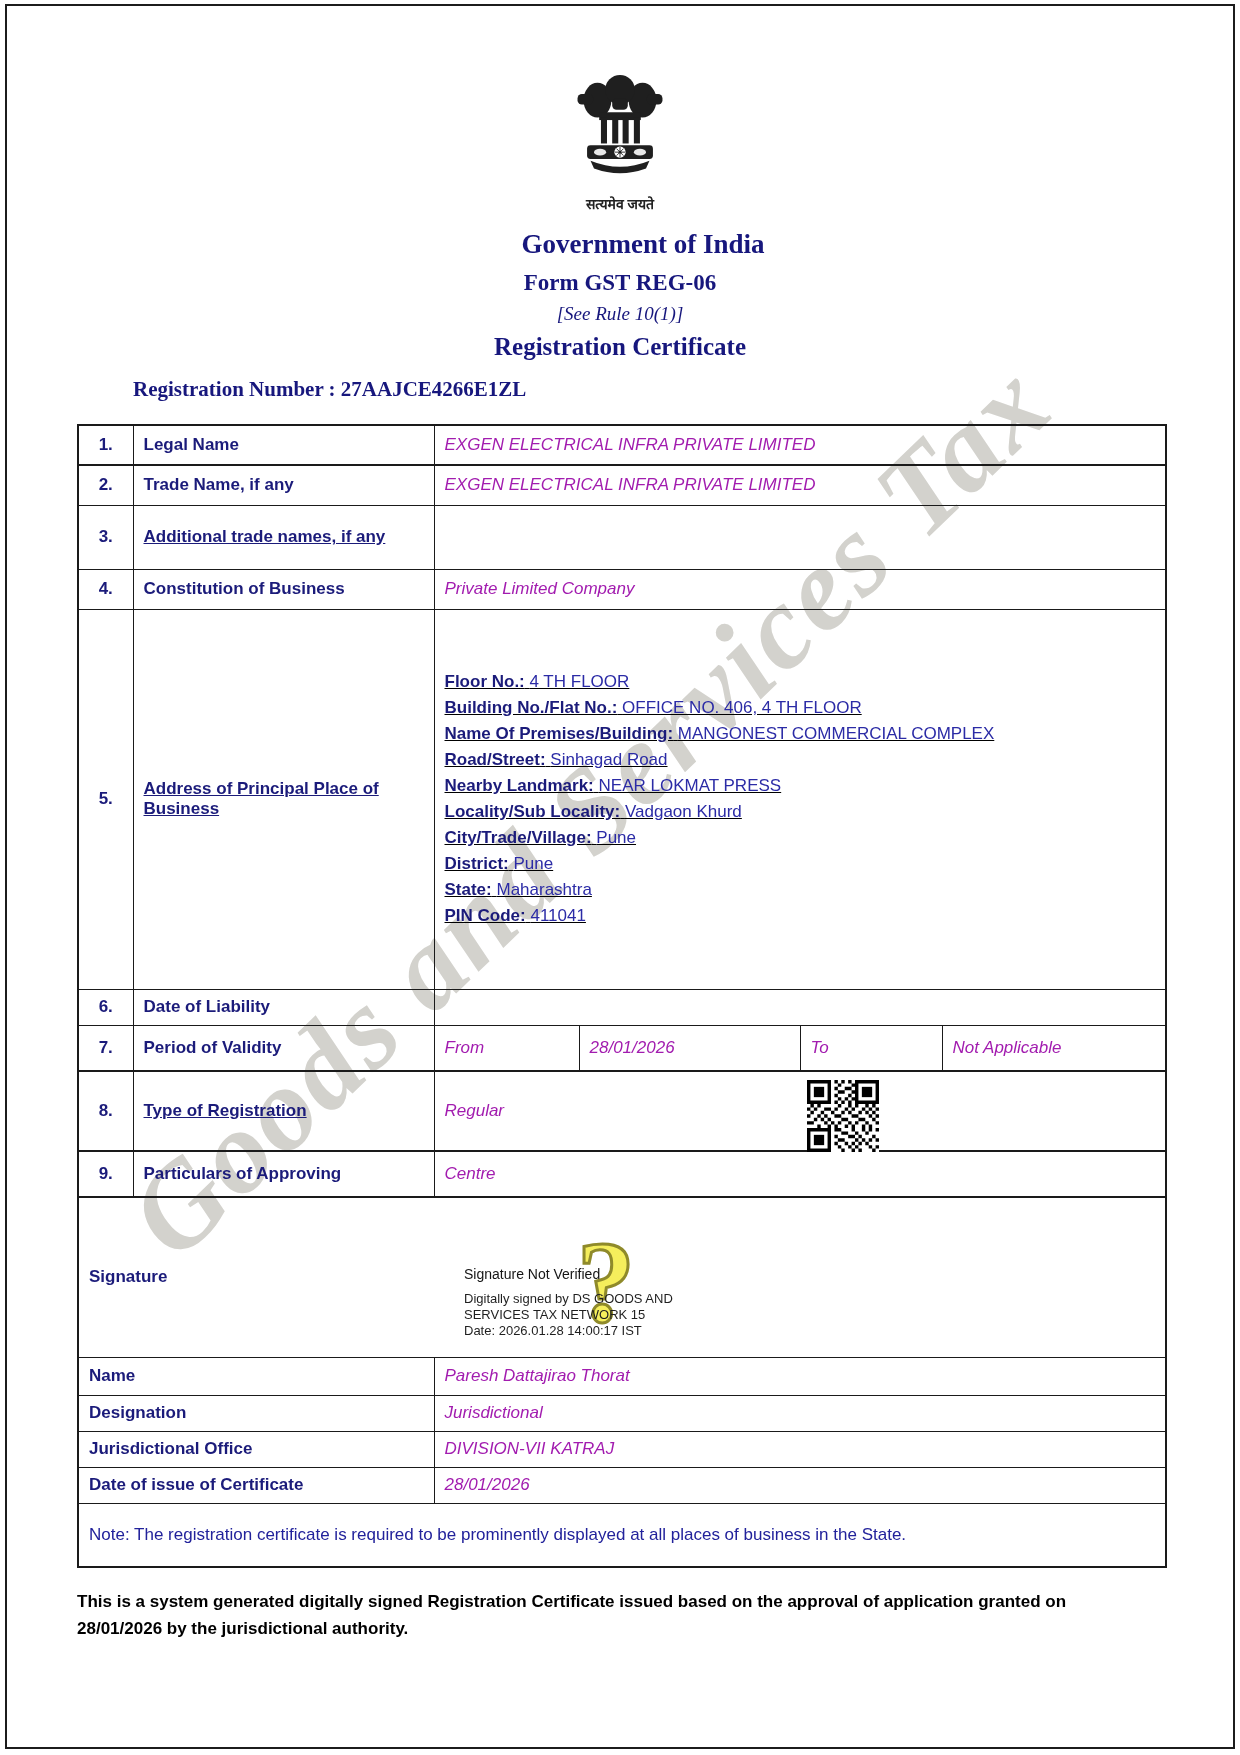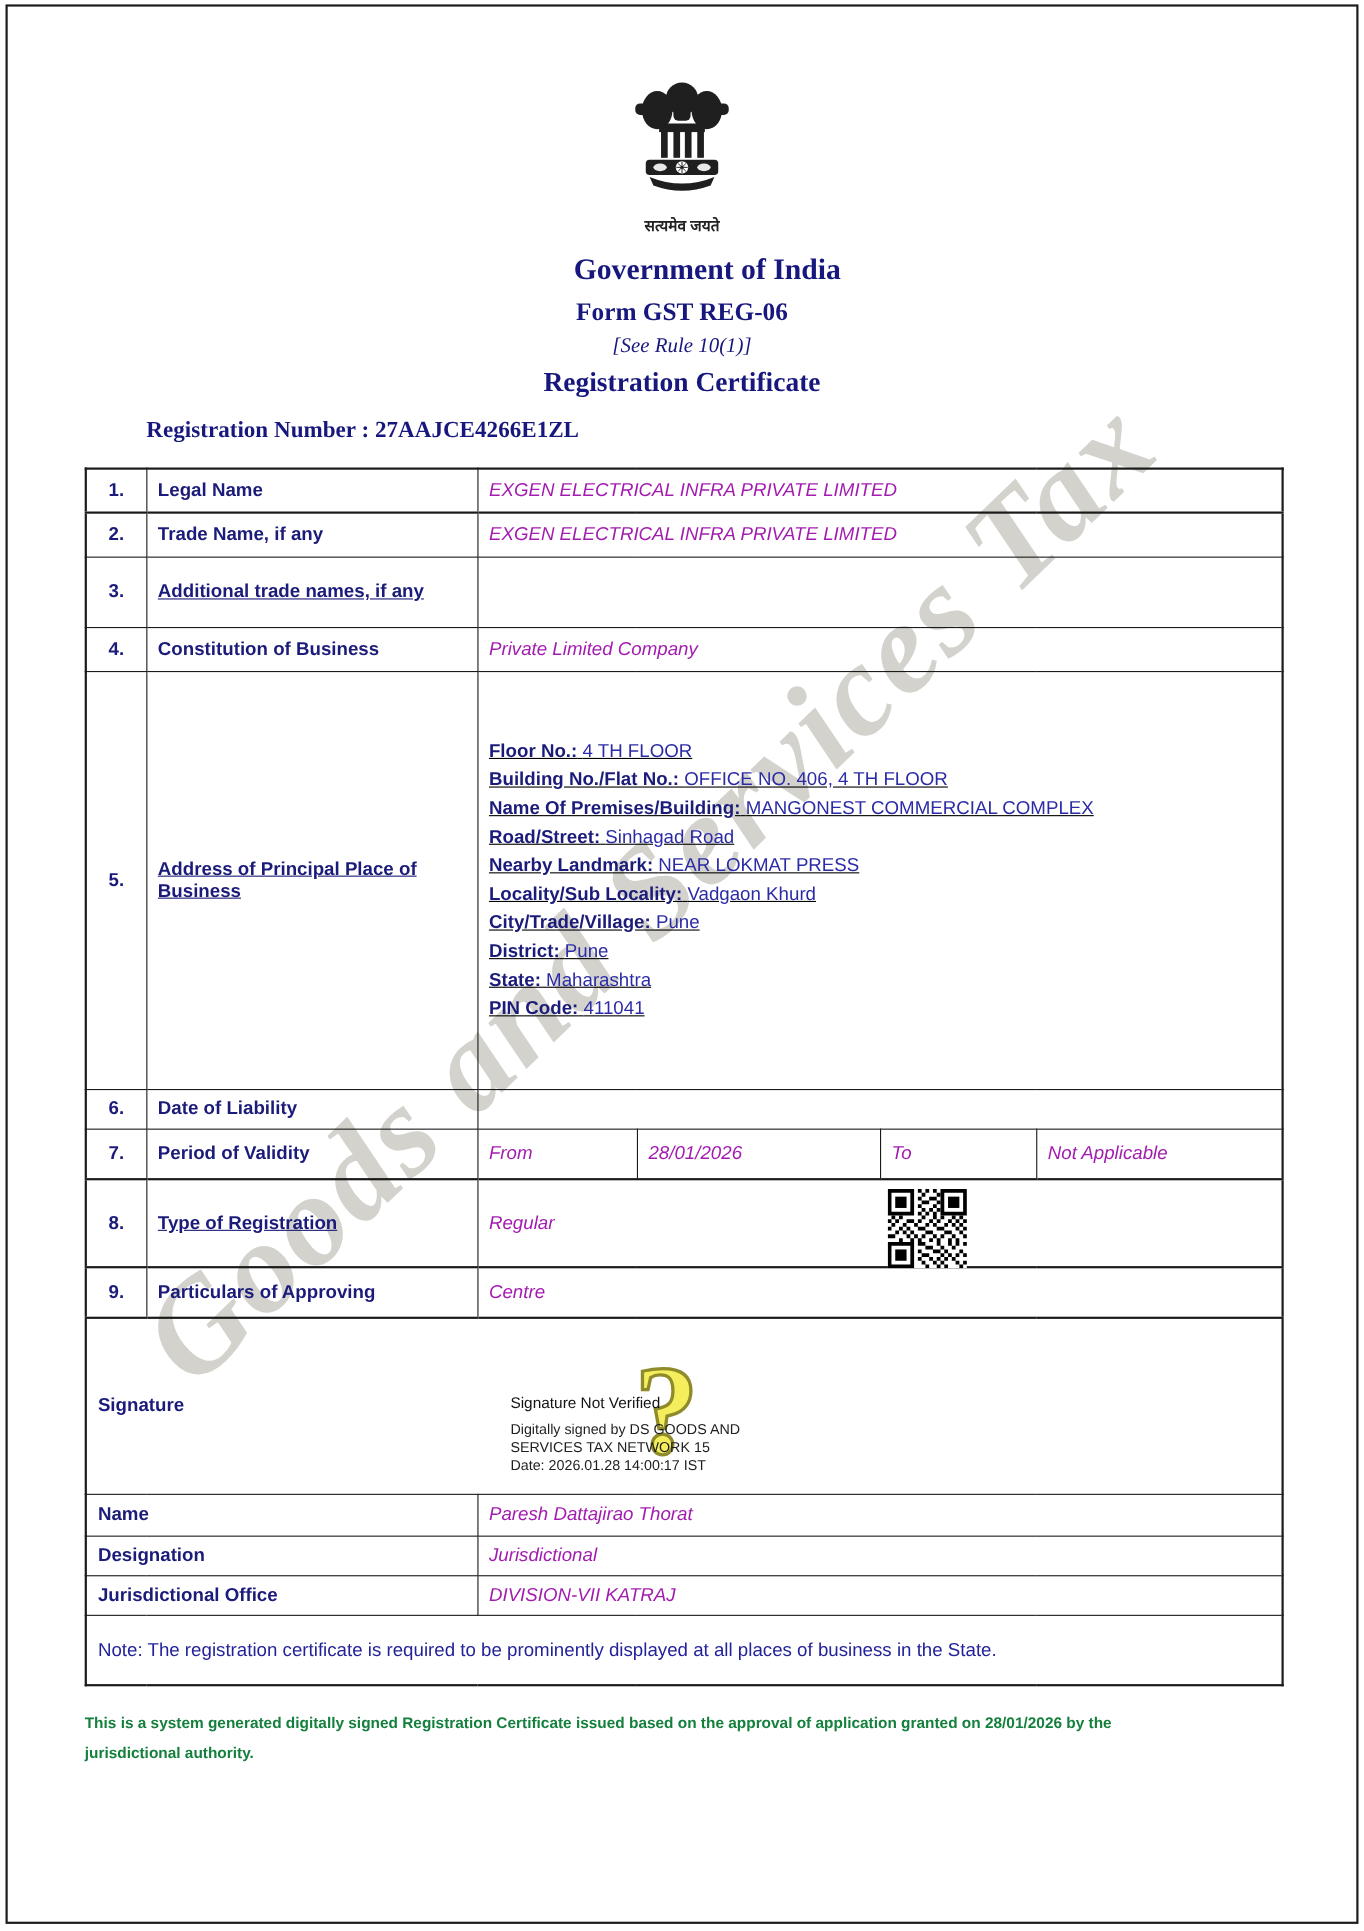--- a/index.html
+++ b/index.html
@@ -60,22 +60,22 @@
     position:absolute; left:498px; top:26px; z-index:0;
     font-family:"Liberation Serif",serif; font-weight:bold; font-size:116px;
     color:#f5ee5c; -webkit-text-stroke:3px #8f8a2a; line-height:1;
   }
   .sig-text{position:absolute; left:385px; top:68px; z-index:1;}
   .sig-nv{font-size:14px; color:#141414; margin-bottom:9px;}
   .sig-line{font-size:13px; color:#1f1f1f; line-height:16px;}
   td.note-cell{color:#22229b; font-size:17px; vertical-align:top; padding-top:10px;
                border-top-width:2px;}
   .footer-text{
-    margin:20px 0 0 77px; width:1020px; color:#15803d; font-weight:bold;
-    font-size:14px; line-height:27px;
+    margin:20px 0 0 77px; width:1020px; color:#000000; font-weight:bold;
+    font-size:17px; line-height:27px;
   }
 </style>
 </head>
 <body>
 
 <div class="page">
 
   <div class="watermark">Goods and Services Tax</div>
 
   <div class="frame"></div>
@@ -239,20 +239,24 @@
       <tr class="rsmall">
         <td class="lbl-c" colspan="2">Designation</td>
         <td class="val-c" colspan="4">Jurisdictional</td>
       </tr>
 
       <tr class="rsmall">
         <td class="lbl-c" colspan="2">Jurisdictional Office</td>
         <td class="val-c" colspan="4">DIVISION-VII KATRAJ</td>
       </tr>
 
+      <tr class="rsmall">
+        <td class="lbl-c" colspan="2">Date of issue of Certificate</td>
+        <td class="val-c" colspan="4">28/01/2026</td>
+      </tr>
 
       <tr class="rnote">
         <td class="note-cell" colspan="6">Note: The registration certificate is required to be prominently displayed at all places of business in the State.</td>
       </tr>
     </tbody>
       </table>
 
     <div class="footer-text">This is a system generated digitally signed Registration Certificate issued based on the approval of application granted on 28/01/2026 by the jurisdictional authority.</div>
 
   </div>

